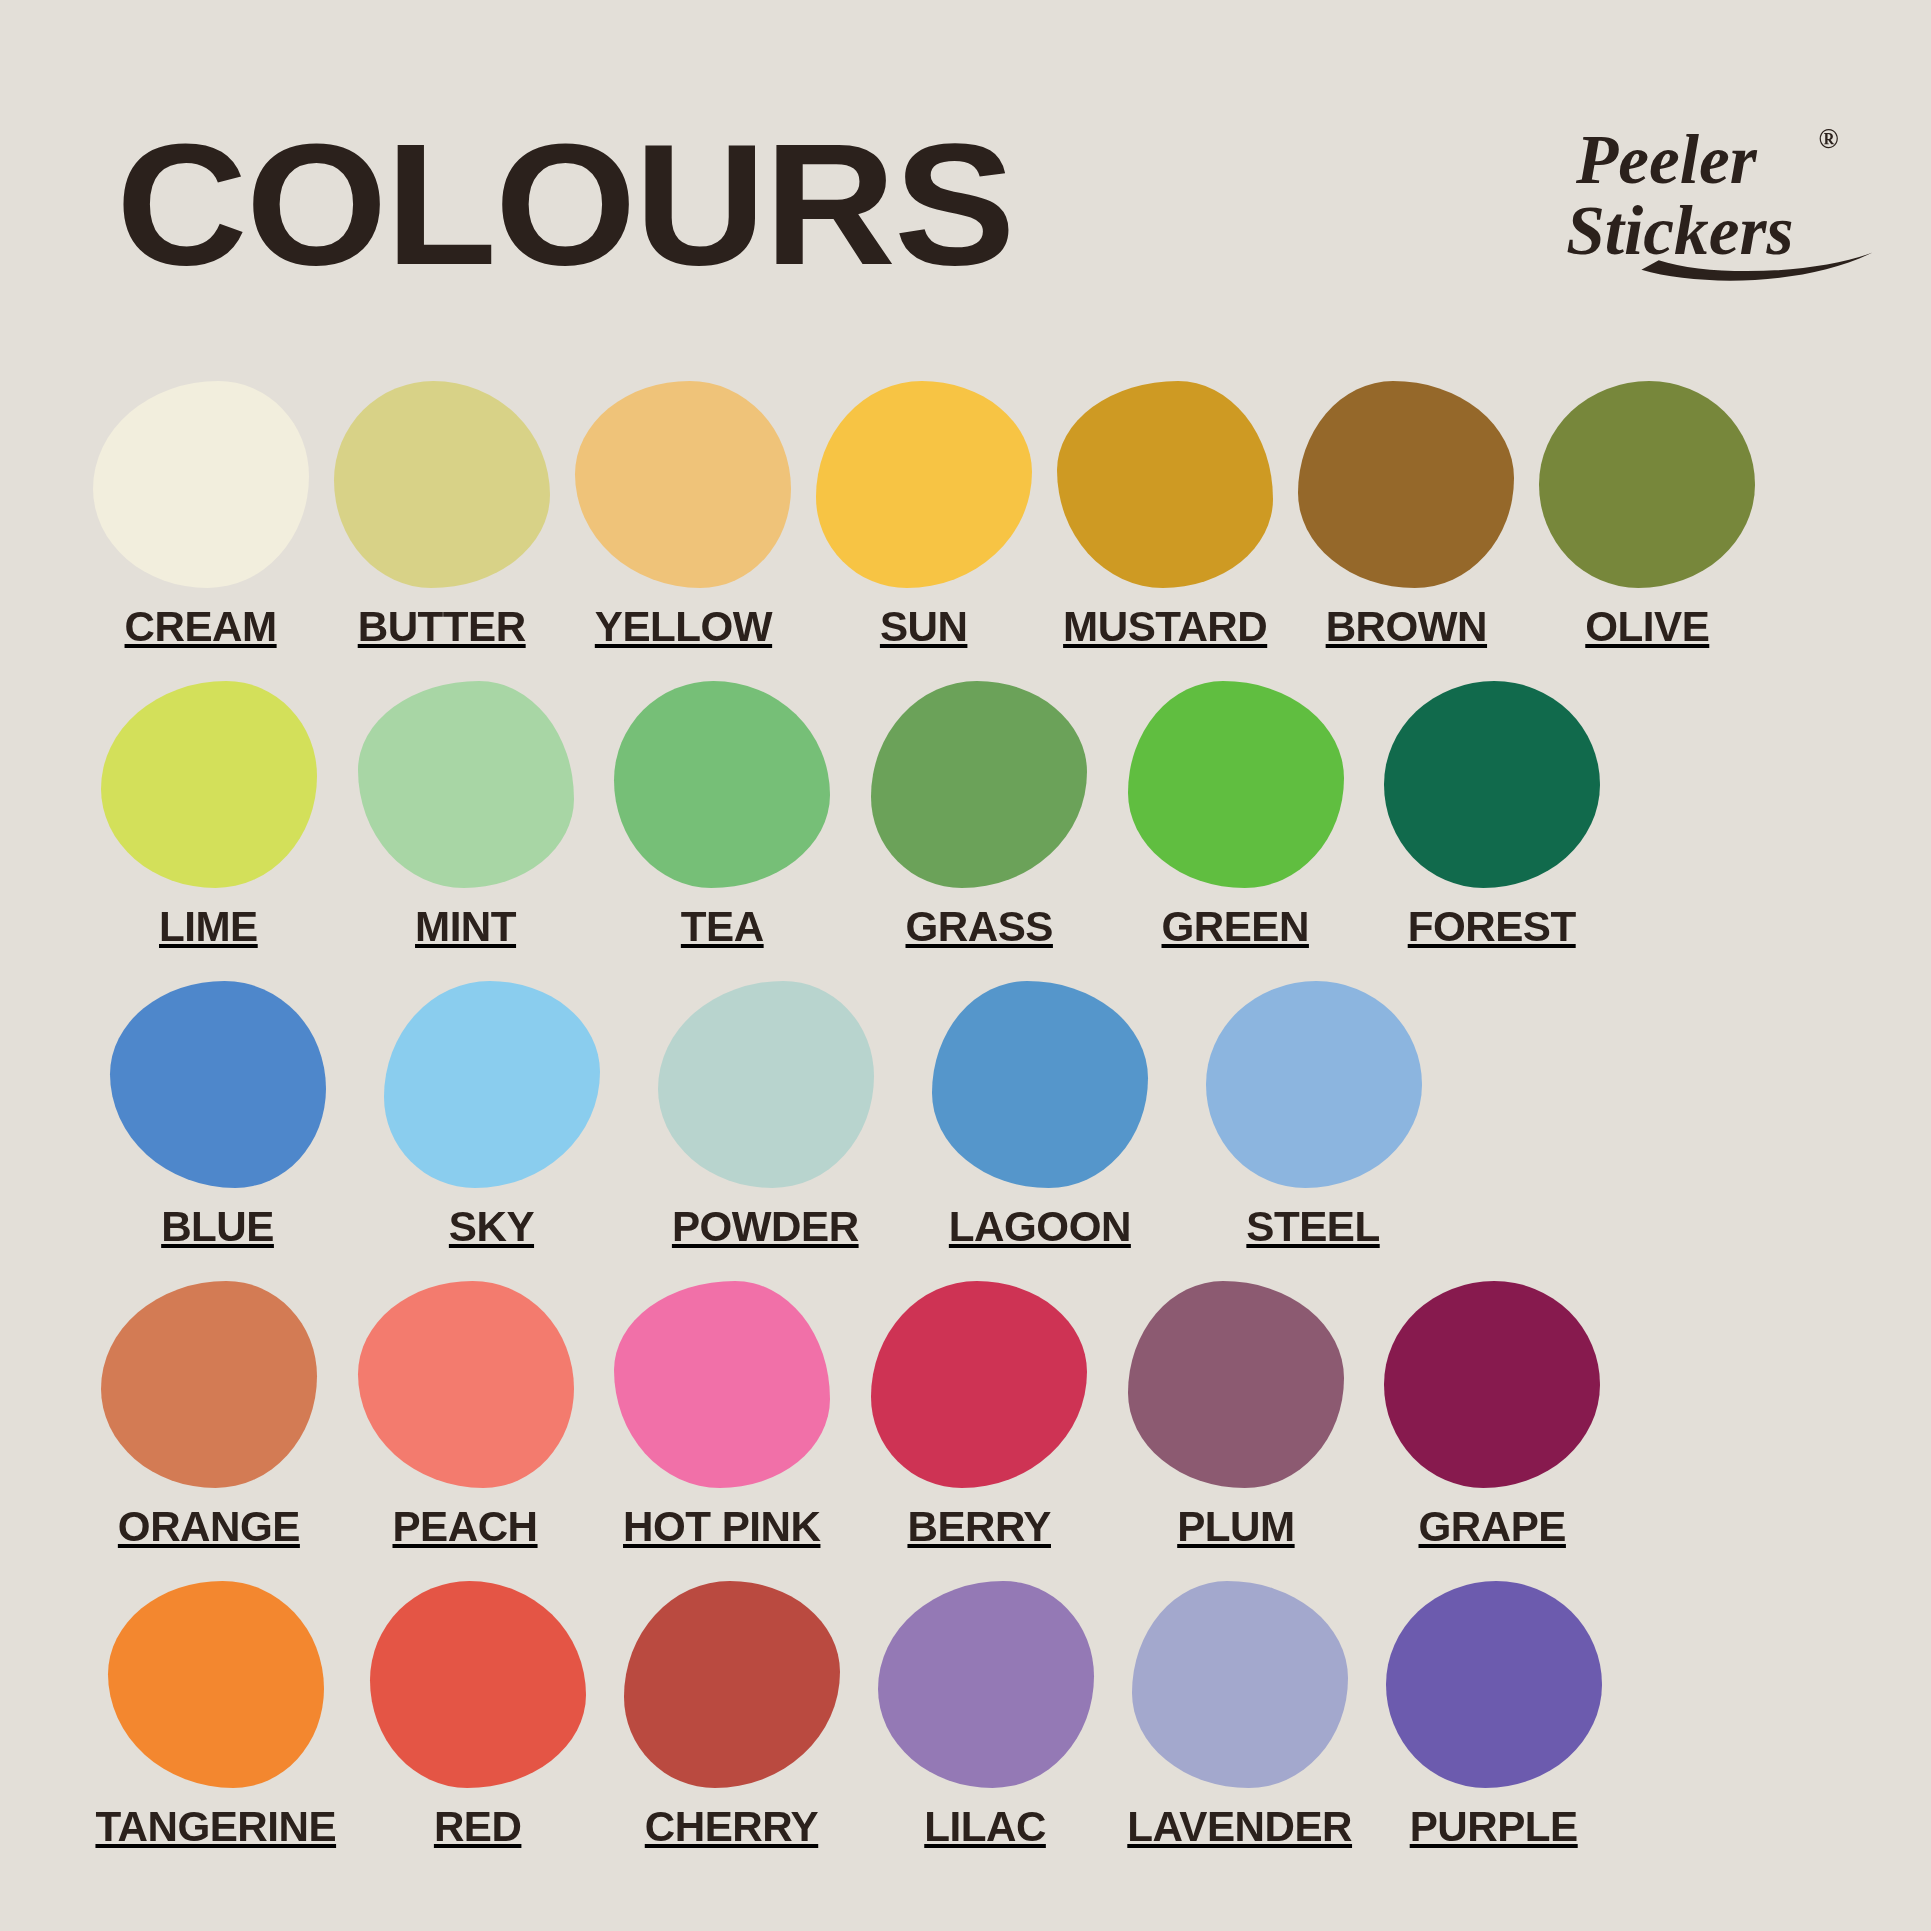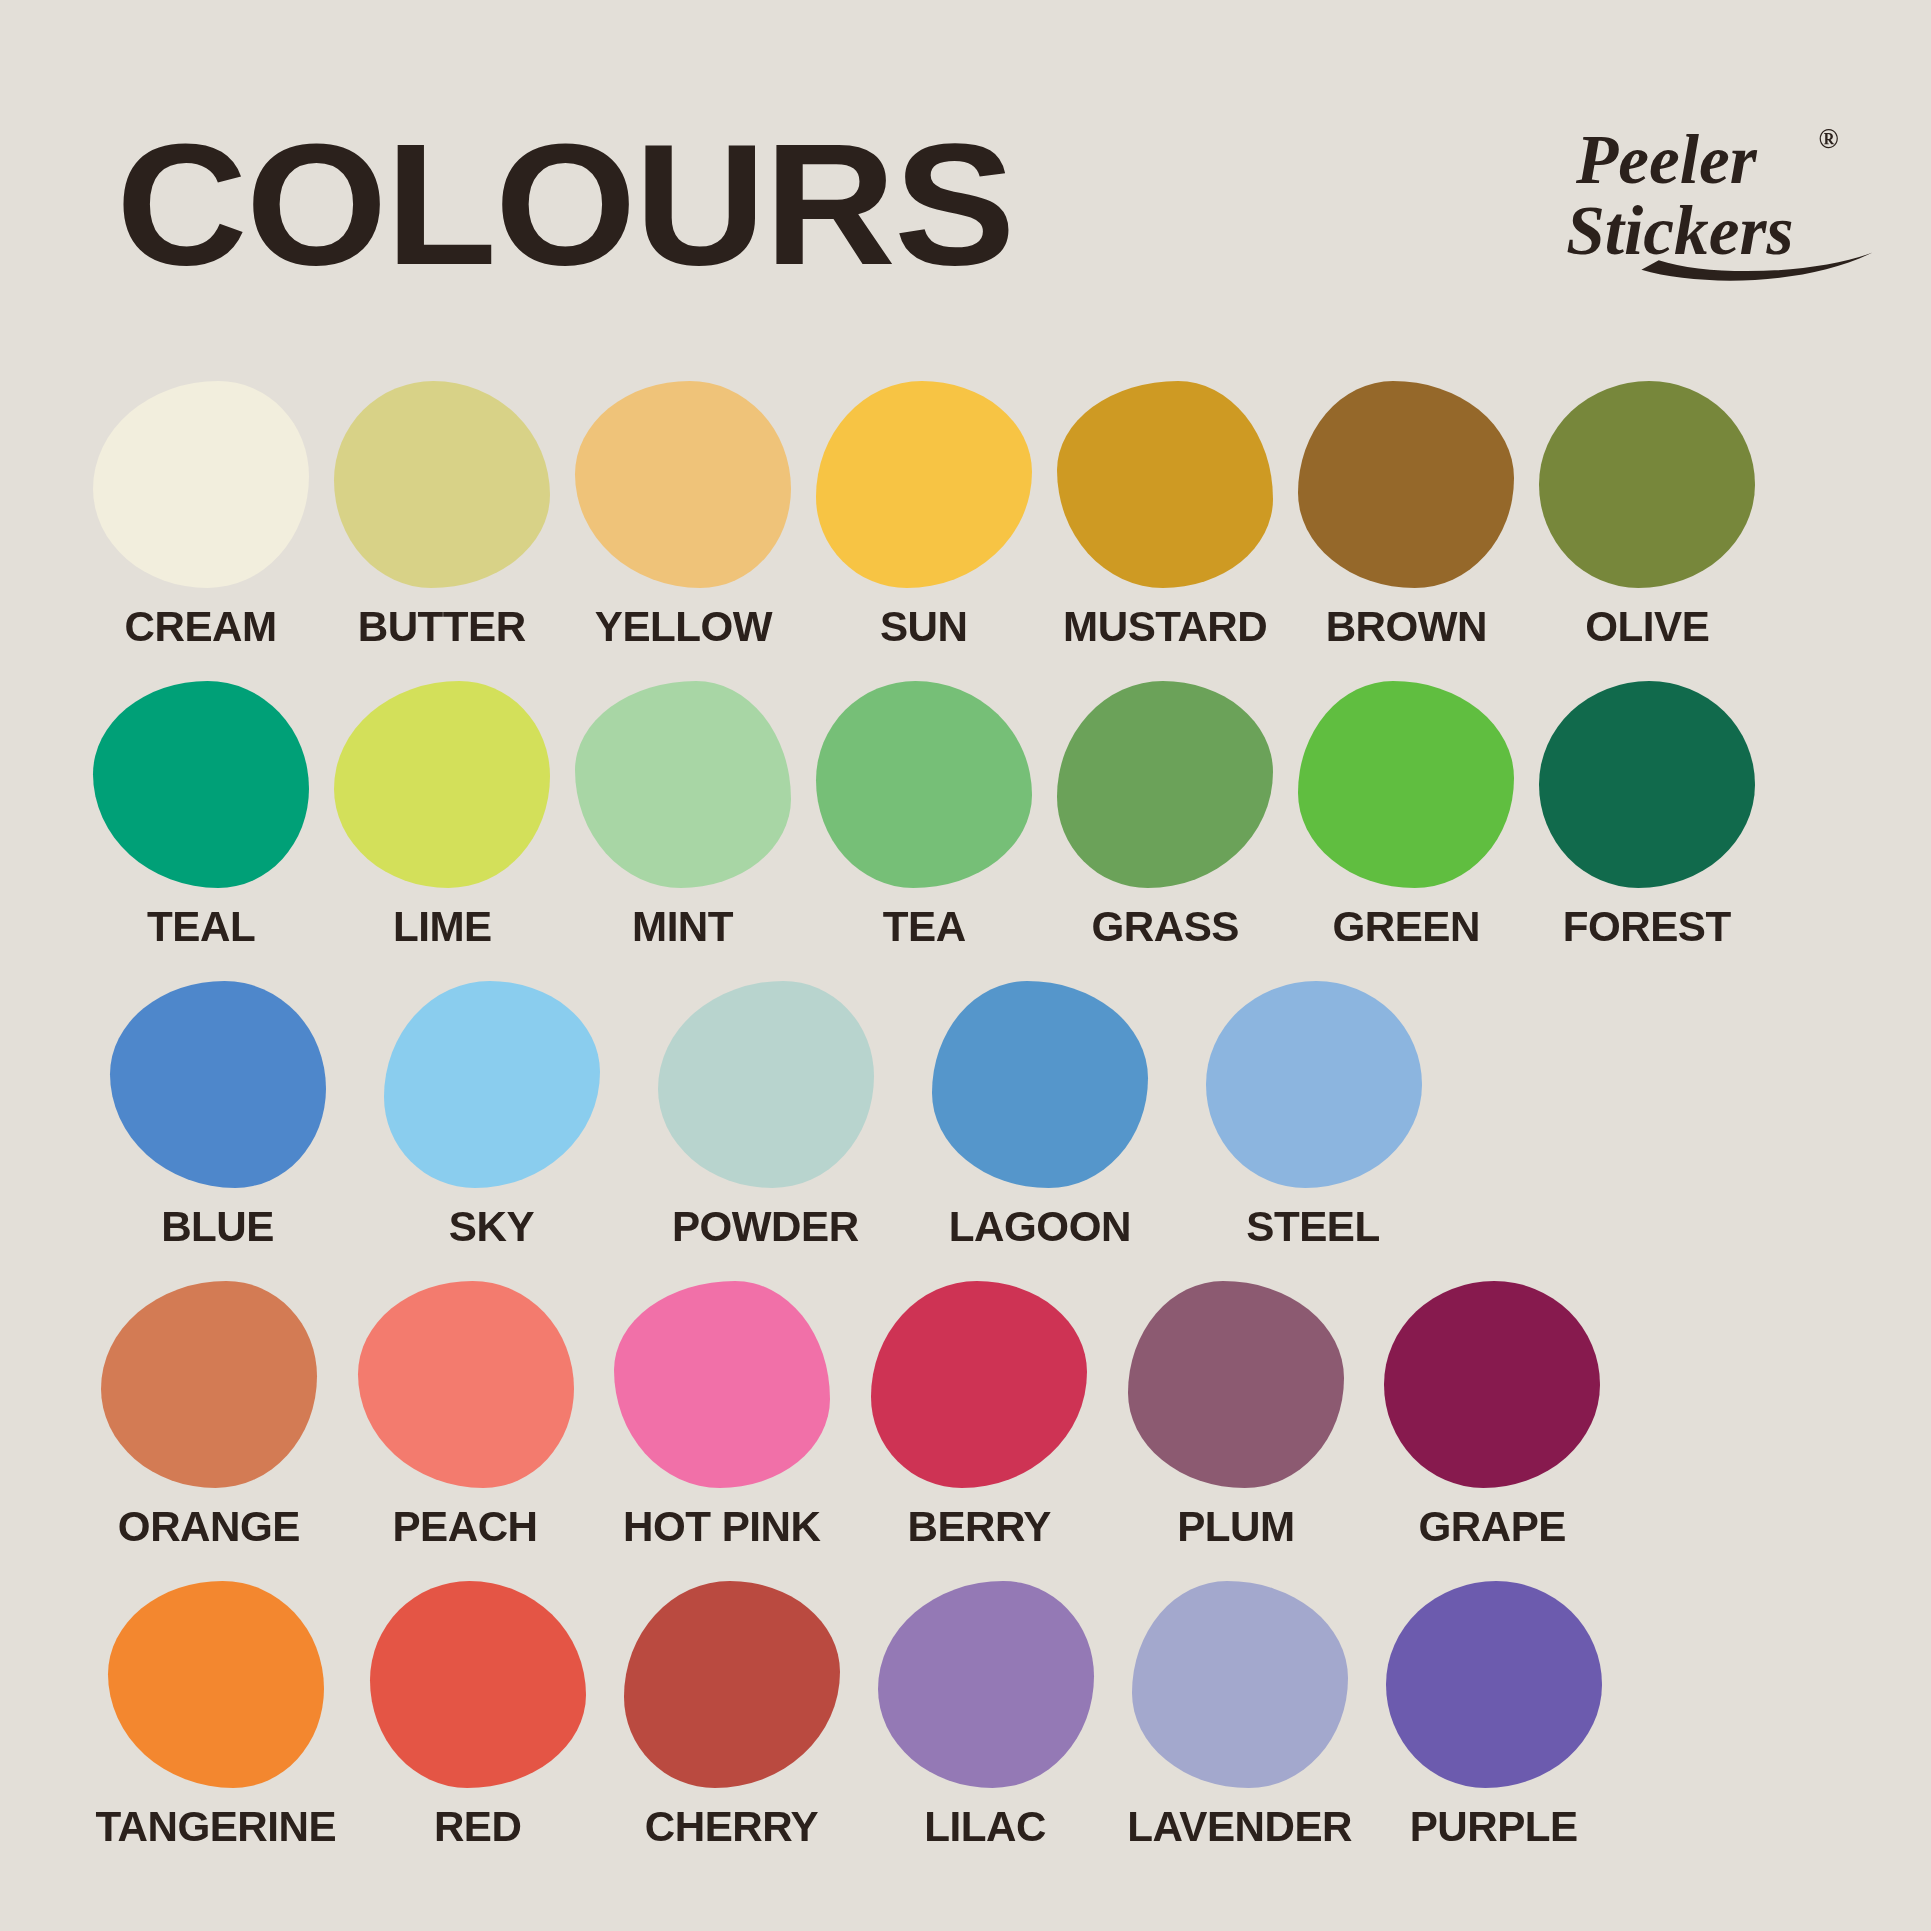--- a/index.html
+++ b/index.html
@@ -65,20 +65,21 @@
     top: 381px;
     width: 1931px;
   }
   .swatch-row {
     display: flex;
     width: 1701px;
     height: 300px;
     padding: 0 93px;
     box-sizing: border-box;
     justify-content: flex-start;
+    text-decoration: underline;
   }
   .swatch-cell {
     width: 249px;
     margin-right: 25px;
     display: flex;
     flex-direction: column;
     align-items: center;
   }
   .swatch-cell:last-child { margin-right: 0; }
 
@@ -156,24 +157,20 @@
         <div class="swatch-label" style="color: rgb(43, 33, 28);">BROWN</div>
       </div>
       <div class="swatch-cell">
         <div class="swatch-blob blob-g" style="background: rgb(119, 135, 59);"></div>
         <div class="swatch-label" style="color: rgb(43, 33, 28);">OLIVE</div>
       </div>
     </div>
 
     <div class="swatch-row">
       <div class="swatch-cell">
-        <div class="swatch-blob blob-c" style="background: rgb(0, 160, 119);"></div>
-        <div class="swatch-label" style="color: rgb(43, 33, 28);">TEAL</div>
-      </div>
-      <div class="swatch-cell">
         <div class="swatch-blob blob-a" style="background: rgb(211, 224, 90);"></div>
         <div class="swatch-label" style="color: rgb(43, 33, 28);">LIME</div>
       </div>
       <div class="swatch-cell">
         <div class="swatch-blob blob-e" style="background: rgb(168, 214, 165);"></div>
         <div class="swatch-label" style="color: rgb(43, 33, 28);">MINT</div>
       </div>
       <div class="swatch-cell">
         <div class="swatch-blob blob-b" style="background: rgb(118, 191, 119);"></div>
         <div class="swatch-label" style="color: rgb(43, 33, 28);">TEA</div>

